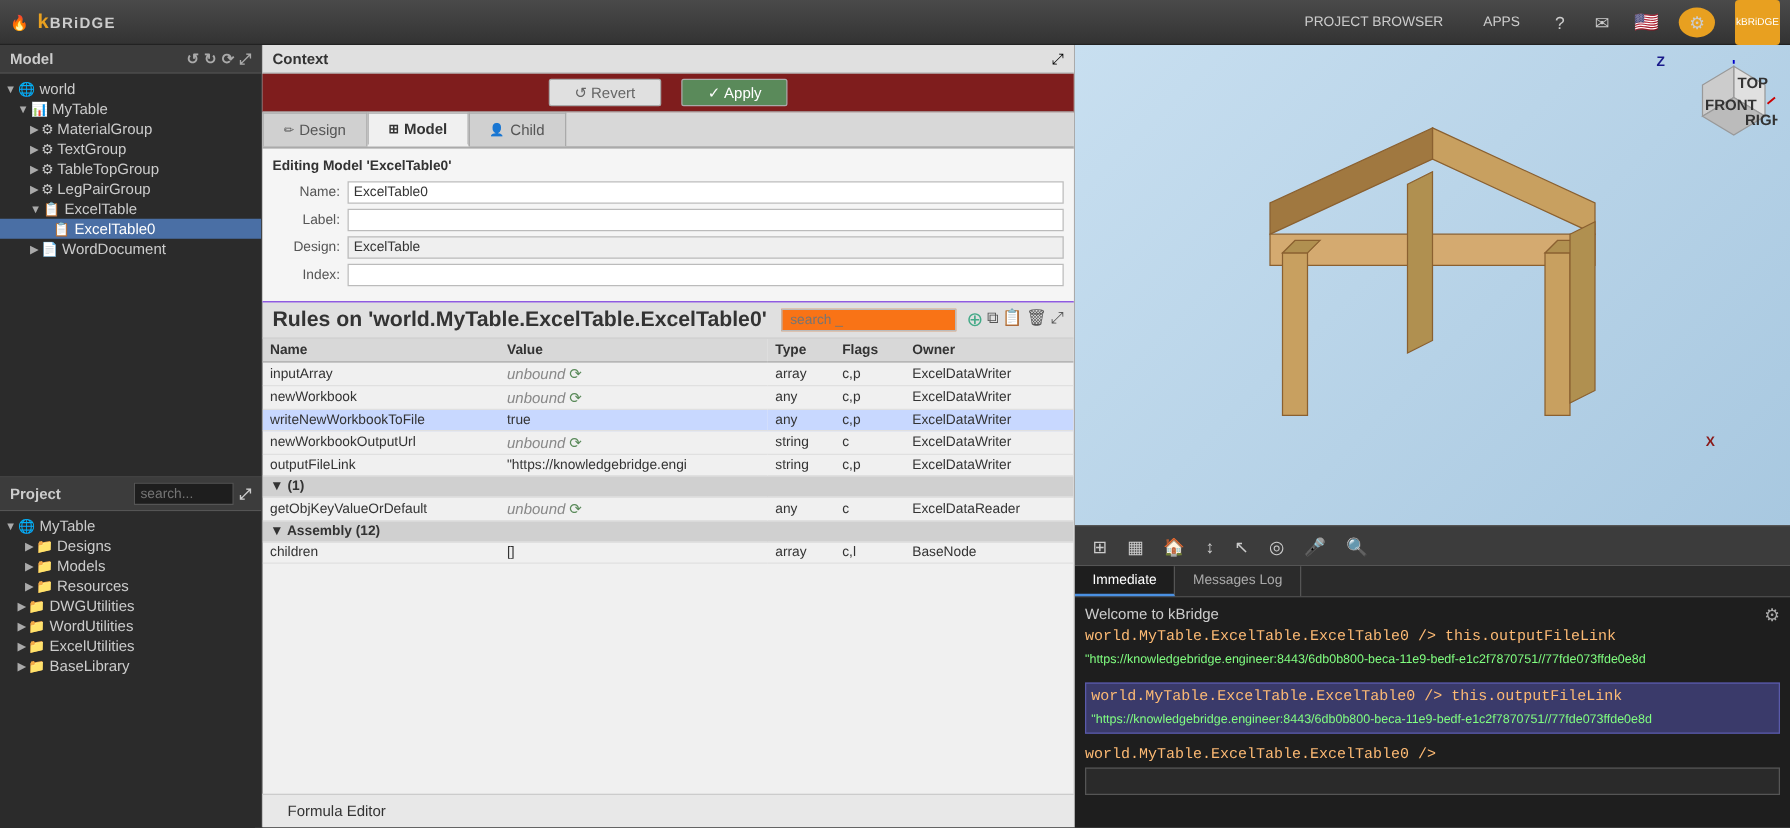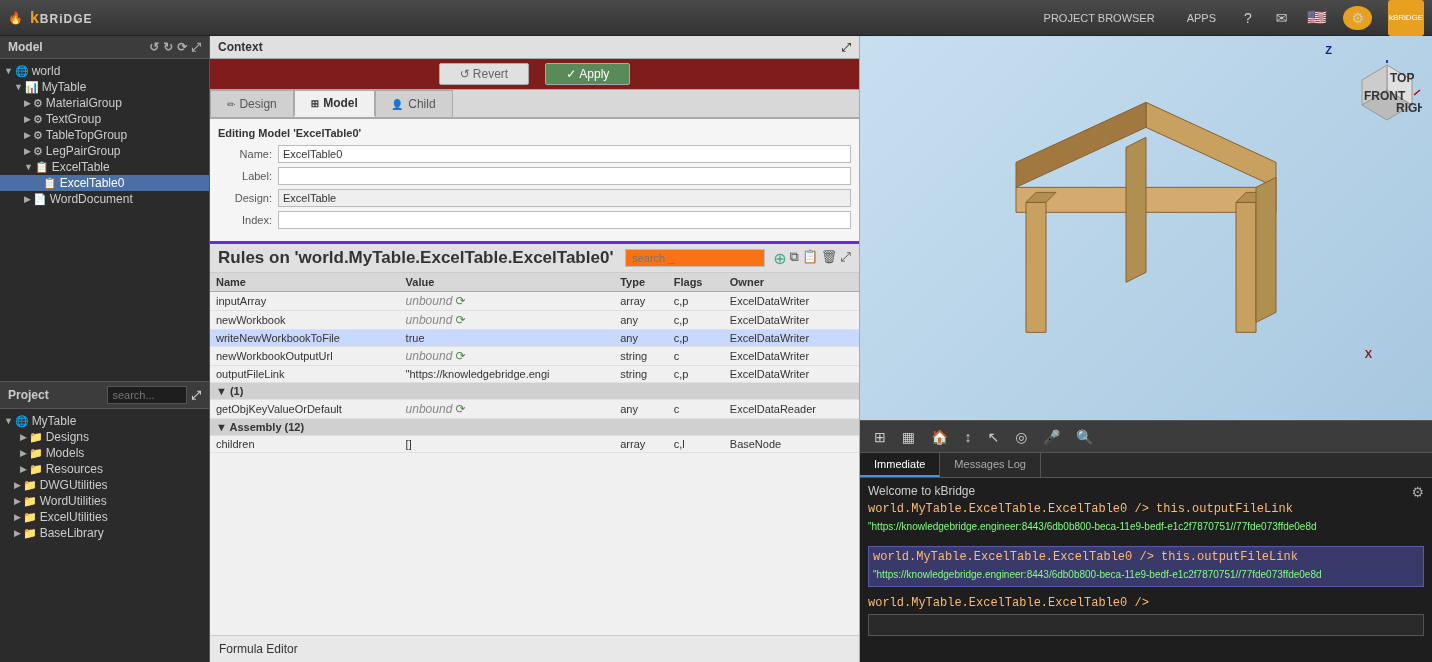--- a/index.html
+++ b/index.html
@@ -158,21 +158,21 @@
       color: #333;
       font-weight: bold;
       border-bottom: 2px solid #f0f0f0;
     }
     .ctab-icon { font-size: 10px; }
 
     
     #editing-section {
       padding: 8px;
       background: #f5f5f5;
-      border-bottom: 3px solid #6d28d9;
+      border-bottom: 1px solid #6d28d9;
     }
     .editing-title { font-size: 11px; font-weight: bold; color: #333; margin-bottom: 6px; }
     .form-row {
       display: flex;
       align-items: center;
       margin-bottom: 4px;
     }
     .form-label {
       width: 60px;
       font-size: 11px;
@@ -243,21 +243,21 @@
     tr.section-header td {
       background: #d0d0d0;
       font-weight: bold;
       font-size: 11px;
     }
     .unbound { color: #888; font-style: italic; }
     .refresh-icon { color: #5a8a5a; cursor: pointer; }
 
     
     #formula-section {
-      padding: 6px 9px;
+      padding: 6px 20px;
       background: #e8e8e8;
       border-top: 1px solid #ccc;
       font-size: 11px;
       color: #333;
     }
 
     
     #viewport {
       flex: 1;
       display: flex;
@@ -276,21 +276,21 @@
     
     #table-3d { position: absolute; top: 50%; left: 50%; transform: translate(-50%, -55%); }
 
     
     .axis-z { position: absolute; top: 8px; right: 100px; color: #1a1a8a; font-size: 11px; font-weight: bold; }
     .axis-x { position: absolute; bottom: 60px; right: 60px; color: #8a1a1a; font-size: 11px; font-weight: bold; }
 
     
     .view-cube {
       position: absolute;
-      top: 24px;
+      top: 12px;
       right: 10px;
       width: 70px;
       height: 70px;
     }
 
     
     .viewport-toolbar {
       height: 32px;
       background: #3c3c3c;
       display: flex;

